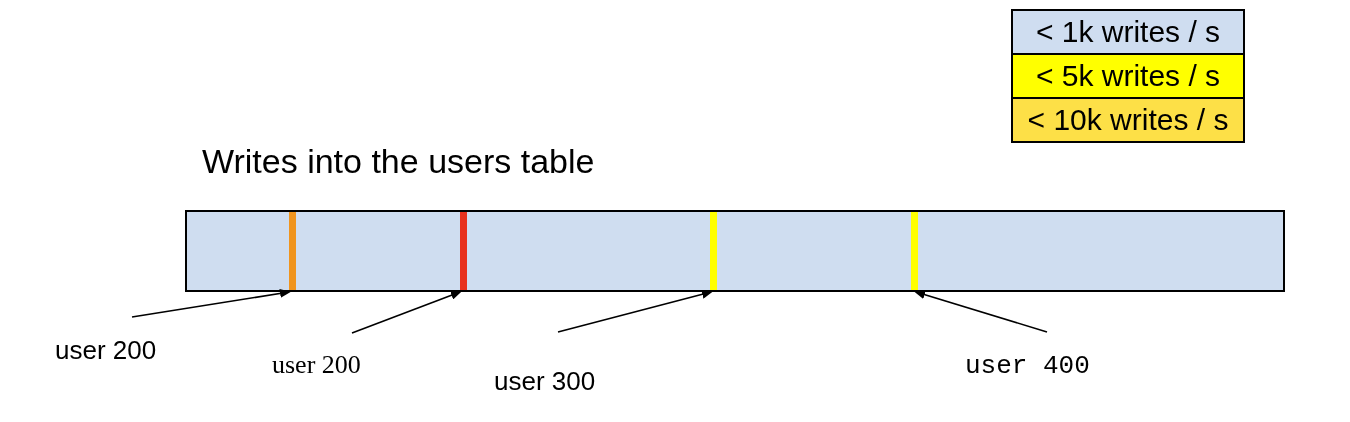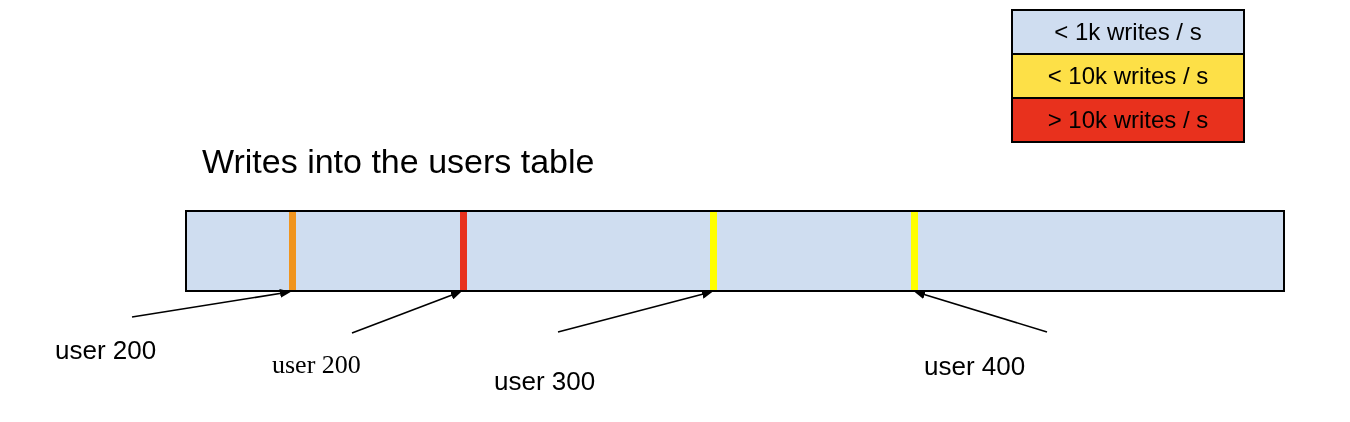--- a/index.html
+++ b/index.html
@@ -35,35 +35,35 @@
     left: 1011px; top: 9px;
     width: 234px;
   }
   .legend-row {
     width: 234px; height: 46px;
     border: 2px solid #000000;
     margin-top: -2px;
     display: flex;
     align-items: center;
     justify-content: center;
-    font-size: 24px;
+    font-size: 30px;
     white-space: nowrap;
   }
   .legend-row:first-child { margin-top: 0; }
 
   .marker-label {
     position: absolute;
     font-size: 26px;
     line-height: 30px;
     white-space: nowrap;
   }
   .ml1 { left: 55px;  top: 335px; }
   .ml2 { left: 272px; top: 350px; font-family: Liberation Serif, serif; }
   .ml3 { left: 494px; top: 366px; text-align: right; }
-  .ml4 { left: 924px; top: 351px; }
+  .ml4 { left: 965px; top: 351px; font-family: Liberation Mono, monospace; }
 
   .arrows {
     position: absolute;
     left: 0; top: 0;
     width: 1350px; height: 422px;
     pointer-events: none;
   }
 </style>
 </head>
 <body>
@@ -74,25 +74,25 @@
   <div class="stripe s1" style="background-color: rgb(240, 148, 30);"></div>
   <div class="stripe s2" style="background-color: rgb(232, 49, 29);"></div>
   <div class="stripe s3" style="background-color: rgb(255, 255, 0);"></div>
   <div class="stripe s4" style="background-color: rgb(255, 255, 0);"></div>
 </div>
 
 <div class="legend">
   <div class="legend-row" style="background-color: rgb(207, 221, 240);">
     <span>&lt; 1k writes / s</span>
   </div>
+  <div class="legend-row" style="background-color: rgb(255, 255, 0);">
+    <span>&lt; 5k writes / s</span>
+  </div>
   <div class="legend-row" style="background-color: #fde047;">
     <span>&lt; 10k writes / s</span>
-  </div>
-  <div class="legend-row" style="background-color: rgb(232, 49, 29);">
-    <span>&gt; 10k writes / s</span>
   </div>
 </div>
 
 <div class="marker-label ml1">user 200</div>
 <div class="marker-label ml2">user 200</div>
 <div class="marker-label ml3">user 300</div>
 <div class="marker-label ml4">user 400</div>
 
 <svg class="arrows" viewBox="0 0 1350 422" xmlns="http://www.w3.org/2000/svg">
   <defs>

